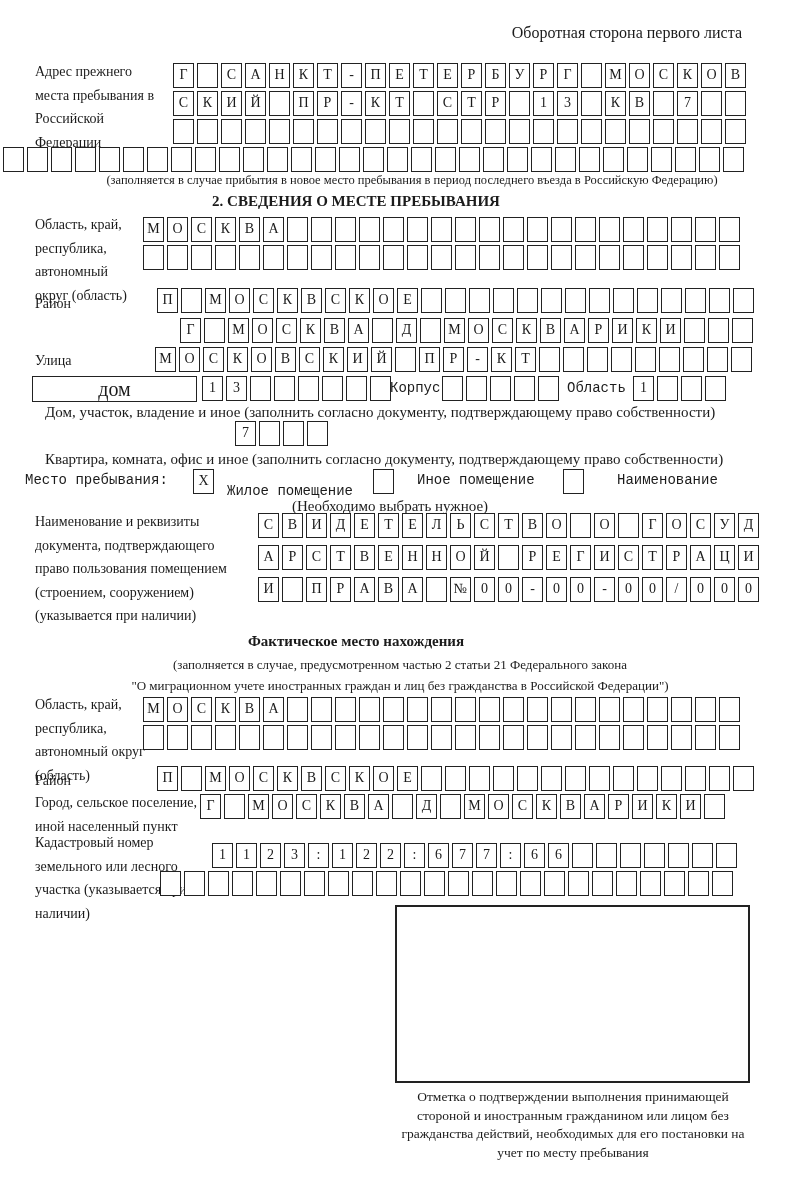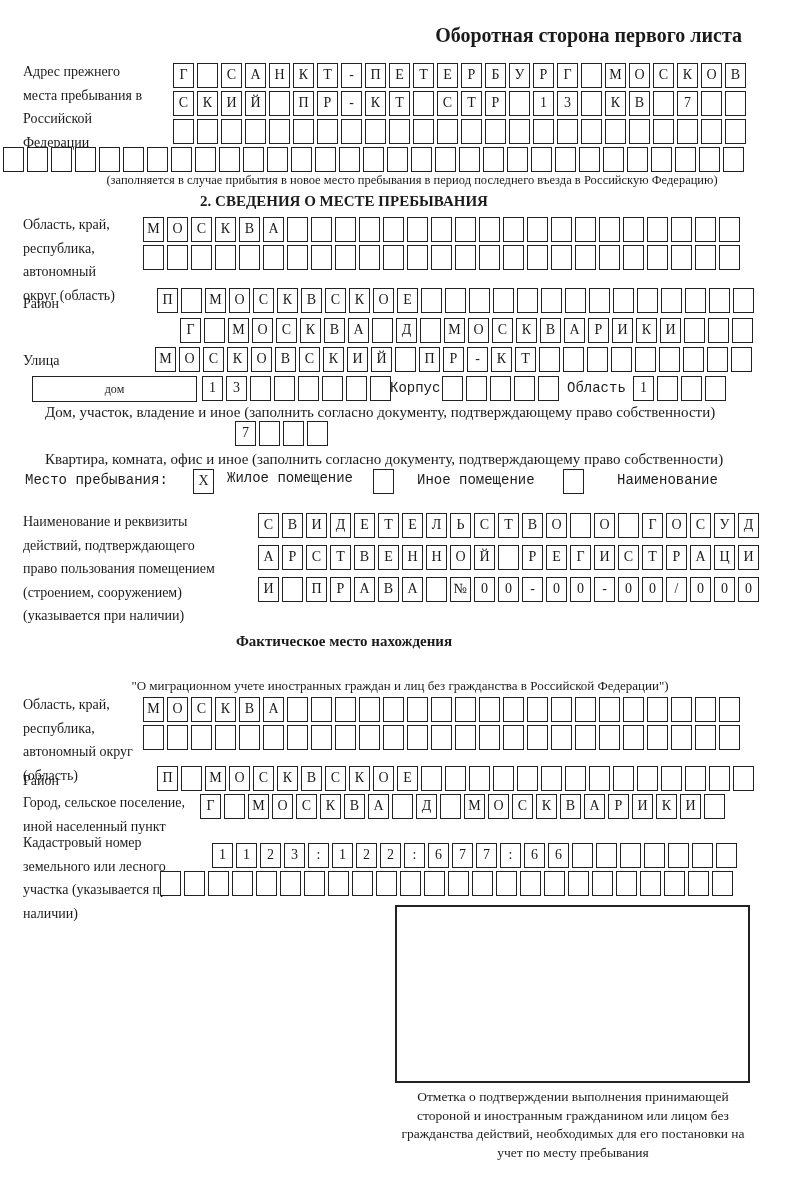--- a/index.html
+++ b/index.html
@@ -1,29 +1,29 @@
 <!DOCTYPE html>
 <html><head>
 <meta charset="utf-8">
 <style>
   html,body{margin:0;padding:0;background:#fff;}
   .page{position:relative;width:800px;height:1180px;background:#ffffff;overflow:hidden;
         font-family:"Liberation Serif","DejaVu Serif",serif;color:#1b1b1b;}
-  .hnote{position:absolute;top:24px;right:58px;font-size:20px;font-weight:bold;}
-  .lbl{position:absolute;font-size:14px;line-height:23.5px;}
+  .hnote{position:absolute;top:24px;right:58px;font-size:16px;}
+  .lbl{position:absolute;font-size:14px;line-height:23.5px;margin-left:12px;}
   .inlbl{position:absolute;font-size:14px;white-space:nowrap;font-family:Liberation Mono, monospace;}
   .brow{position:absolute;display:flex;gap:3px;}
   .cell{box-sizing:border-box;flex:0 0 21px;width:21px;height:25px;border:1.5px solid #222;
         display:flex;align-items:center;justify-content:center;font-size:14px;background:#fff;padding-bottom:1px;}
   .wbox{position:absolute;box-sizing:border-box;height:26px;border:1.6px solid #222;
-        display:flex;align-items:center;justify-content:center;font-size:12px;background:#fff;}
+        display:flex;align-items:center;justify-content:center;font-size:20px;background:#fff;}
   .caption{position:absolute;font-size:15px;white-space:nowrap;}
   .ccaption{position:absolute;left:0;width:800px;text-align:center;font-size:12.5px;margin-left:12px;}
   .note13{position:absolute;left:0;width:800px;text-align:center;font-size:13px;}
-  .stitle{position:absolute;left:0;width:688px;text-align:center;font-weight:bold;font-size:15px;}
+  .stitle{position:absolute;left:0;width:688px;text-align:center;font-weight:bold;font-size:15px;padding-left:12px;}
   .stamp{position:absolute;left:395px;top:905px;width:355px;height:178px;border:2px solid #222;box-sizing:border-box;}
   .snote{position:absolute;left:393px;top:1088px;width:360px;text-align:center;font-size:13.5px;line-height:18.5px;}
 </style>
 </head>
 <body>
 
 <div class="page">
 
   <div class="hnote">Оборотная сторона первого листа</div>
 
@@ -317,31 +317,32 @@
       <span class="cell"></span>
       <span class="cell"></span>
       <span class="cell"></span>
     </div>
   <div class="caption" style="left:45px;top:451px">Квартира, комната, офис и иное (заполнить согласно документу, подтверждающему право собственности)</div>
 
   <div class="inlbl" style="left:25px;top:472px">Место пребывания:</div>
   <div class="brow" style="left:193px;top:469px">
       <span class="cell">X</span>
     </div>
-  <div class="inlbl" style="left:227px;top:470px">Жилое помещение</div>
+  <div class="inlbl" style="left:227px;top:483px">Жилое помещение</div>
   <div class="brow" style="left:373px;top:469px">
       <span class="cell"></span>
     </div>
   <div class="inlbl" style="left:417px;top:472px">Иное помещение</div>
   <div class="brow" style="left:563px;top:469px">
       <span class="cell"></span>
     </div>
   <div class="inlbl" style="left:617px;top:472px">Наименование</div>
-
-  <div class="lbl" style="left:23px;top:510px;width:200px">Наименование и реквизиты действий, подтверждающего право пользования помещением (строением, сооружением) (указывается при наличии)</div>
+  <div class="caption" style="left:230px;top:498px;width:320px;text-align:center">(Необходимо выбрать нужное)</div>
+
+  <div class="lbl" style="left:23px;top:510px;width:200px">Наименование и реквизиты документа, подтверждающего право пользования помещением (строением, сооружением) (указывается при наличии)</div>
   <div class="brow" style="left:258px;top:513px">
       <span class="cell">С</span>
       <span class="cell">В</span>
       <span class="cell">И</span>
       <span class="cell">Д</span>
       <span class="cell">Е</span>
       <span class="cell">Т</span>
       <span class="cell">Е</span>
       <span class="cell">Л</span>
       <span class="cell">Ь</span>
@@ -399,20 +400,21 @@
       <span class="cell">-</span>
       <span class="cell">0</span>
       <span class="cell">0</span>
       <span class="cell">/</span>
       <span class="cell">0</span>
       <span class="cell">0</span>
       <span class="cell">0</span>
     </div>
 
   <div class="stitle" style="top:633px">Фактическое место нахождения</div>
+  <div class="note13" style="top:657px">(заполняется в случае, предусмотренном частью 2 статьи 21 Федерального закона</div>
   <div class="note13" style="top:678px">"О миграционном учете иностранных граждан и лиц без гражданства в Российской Федерации")</div>
 
   <div class="lbl" style="left:23px;top:693px;width:128px">Область, край, республика, автономный округ (область)</div>
   <div class="brow" style="left:143px;top:697px">
       <span class="cell">М</span>
       <span class="cell">О</span>
       <span class="cell">С</span>
       <span class="cell">К</span>
       <span class="cell">В</span>
       <span class="cell">А</span>

